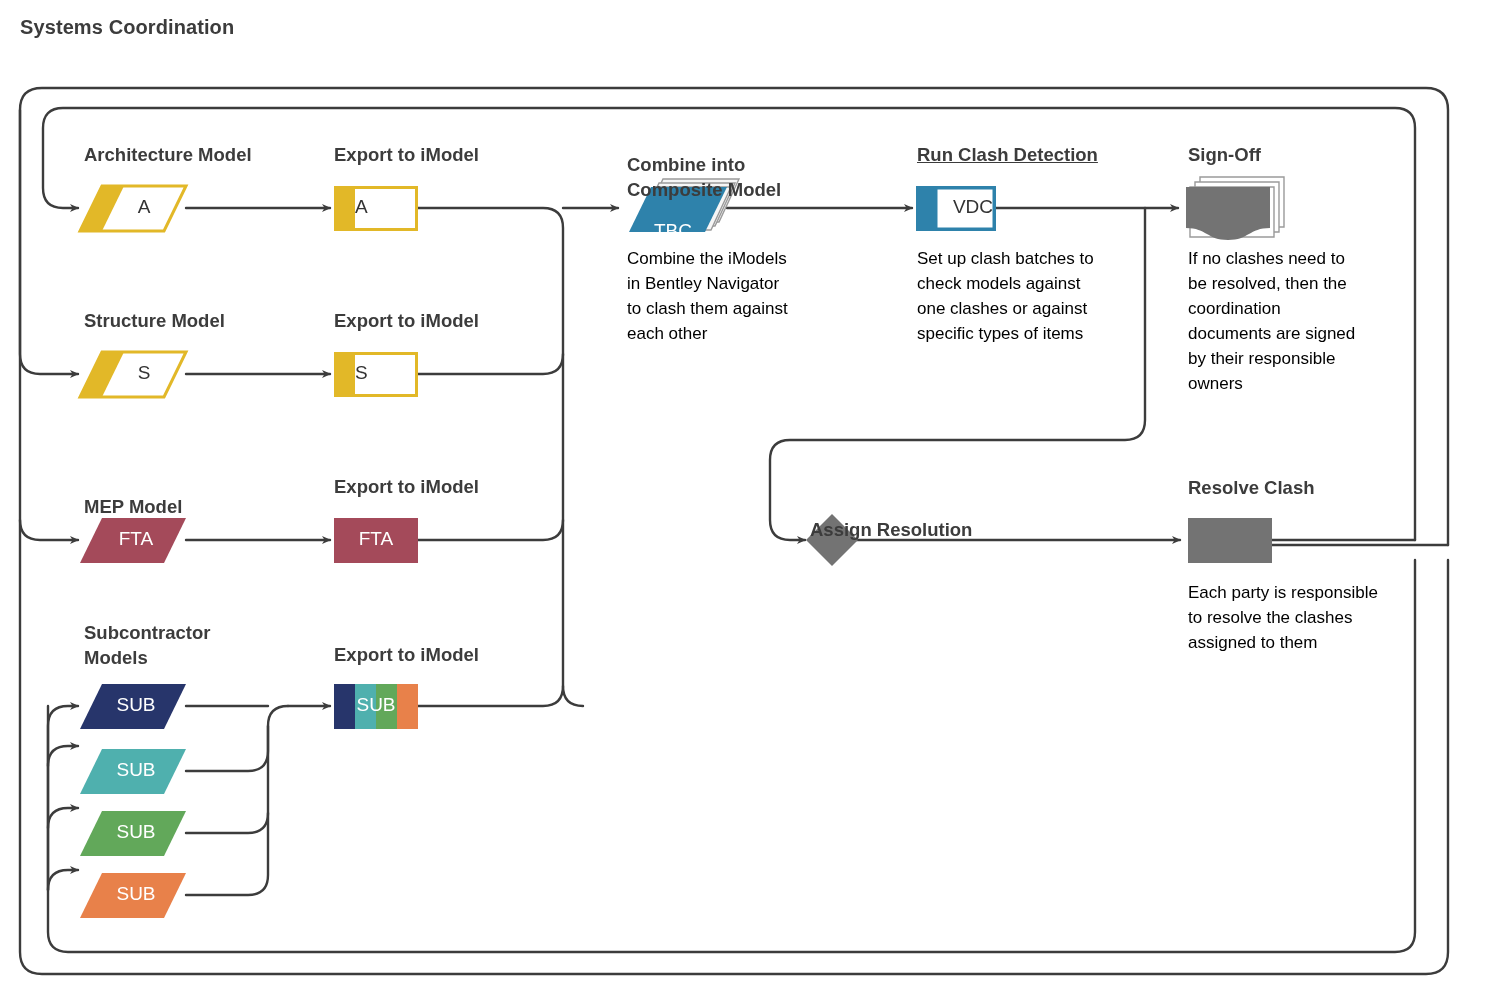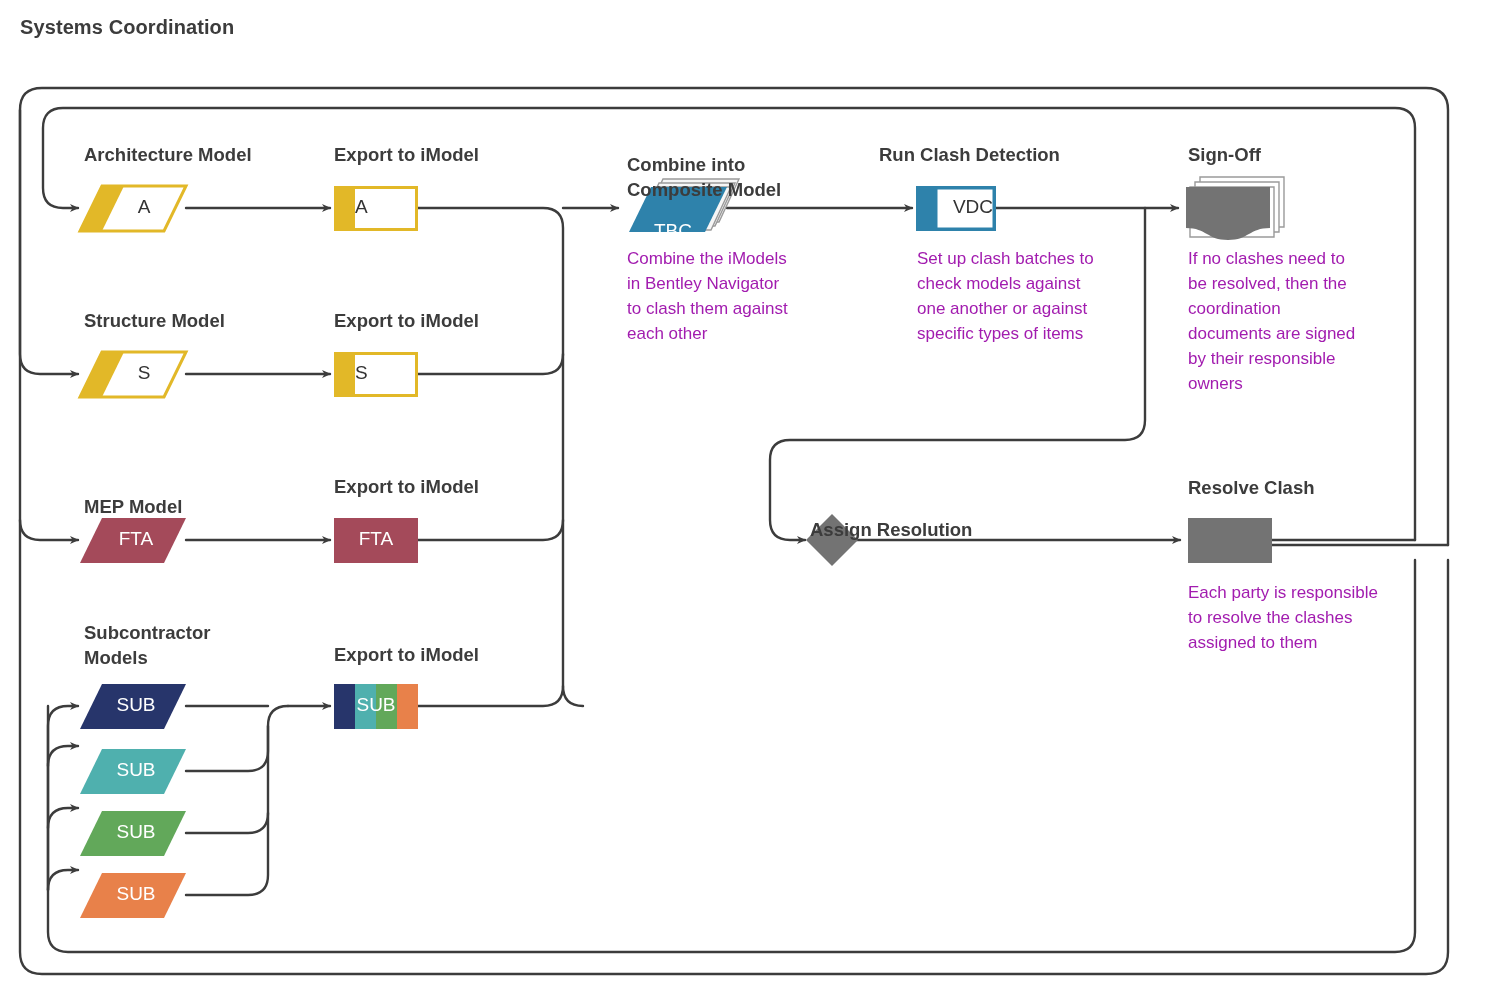--- a/index.html
+++ b/index.html
@@ -4,21 +4,21 @@
 <style>
   html,body{margin:0;padding:0;background:#ffffff;}
   body{width:1500px;height:1000px;position:relative;overflow:hidden;
        font-family:"Liberation Sans", sans-serif;color:#3c3c3c;}
   #stage{position:absolute;inset:0;width:1328px;height:1000px;}
   svg.layer{position:absolute;left:0;top:0;width:1500px;height:1000px;overflow:visible;}
   .page-title{position:absolute;left:20px;top:16px;font-size:20px;font-weight:bold;
               color:#3c3c3c;letter-spacing:.1px;}
   .node-label{position:absolute;font-size:18.5px;font-weight:bold;color:#3c3c3c;
               line-height:25px;white-space:pre-line;}
-  .node-desc{position:absolute;font-size:17px;color:#a21caf;line-height:25px;
+  .node-desc{position:absolute;font-size:17px;color:#000000;line-height:25px;
              white-space:pre-line;font-family:"Liberation Sans", sans-serif;}
   .shape-text{position:absolute;font-size:19px;color:#333;pointer-events:none;}
   .shape-text.white{color:#ffffff;}
 </style>
 </head>
 <body>
 
 <div id="stage">
 
   <div class="page-title">Systems Coordination</div>
@@ -186,21 +186,21 @@
   <div class="node-label" style="left:334px;top:142px;">Export to iModel</div>
   <div class="node-label" style="left:84px;top:308px;">Structure Model</div>
   <div class="node-label" style="left:334px;top:308px;">Export to iModel</div>
   <div class="node-label" style="left:84px;top:474px;margin-top:20px;">MEP Model</div>
   <div class="node-label" style="left:334px;top:474px;">Export to iModel</div>
   <div class="node-label" style="left:84px;top:620px;">Subcontractor
 Models</div>
   <div class="node-label" style="left:334px;top:642px;">Export to iModel</div>
   <div class="node-label" style="left:627px;top:120px;margin-top:32px;">Combine into
 Composite Model</div>
-  <div class="node-label" style="left:879px;top:142px;">Run Clash Detection</div>
+  <div class="node-label" style="left:917px;top:142px;text-decoration:underline;">Run Clash Detection</div>
   <div class="node-label" style="left:1188px;top:142px;">Sign-Off</div>
   <div class="node-label" style="left:810px;top:475px;margin-top:42px;">Assign Resolution</div>
   <div class="node-label" style="left:1188px;top:475px;">Resolve Clash</div>
 
   <div class="shape-text" style="left:124px;top:196px;width:40px;text-align:center;">A</div>
   <div class="shape-text" style="left:355px;top:196px;width:40px;text-align:left;">A</div>
   <div class="shape-text" style="left:124px;top:362px;width:40px;text-align:center;">S</div>
   <div class="shape-text" style="left:355px;top:362px;width:40px;text-align:left;">S</div>
   <div class="shape-text white" style="left:96px;top:528px;width:80px;text-align:center;">FTA</div>
   <div class="shape-text white" style="left:334px;top:528px;width:84px;text-align:center;">FTA</div>
@@ -213,21 +213,21 @@
 
   <div class="shape-text white" style="left:638px;top:196px;width:70px;text-align:center;margin-top:24px;">TBC</div>
   <div class="shape-text" style="left:937px;top:196px;width:56px;text-align:right;">VDC</div>
 
   <div class="node-desc" style="left:627px;top:246px;width:220px;">Combine the iModels
 in Bentley Navigator
 to clash them against
 each other</div>
   <div class="node-desc" style="left:917px;top:246px;width:235px;">Set up clash batches to
 check models against
-one another or against
+one clashes or against
 specific types of items</div>
   <div class="node-desc" style="left:1188px;top:246px;width:225px;">If no clashes need to
 be resolved, then the
 coordination
 documents are signed
 by their responsible
 owners</div>
   <div class="node-desc" style="left:1188px;top:580px;width:245px;">Each party is responsible
 to resolve the clashes
 assigned to them</div>

